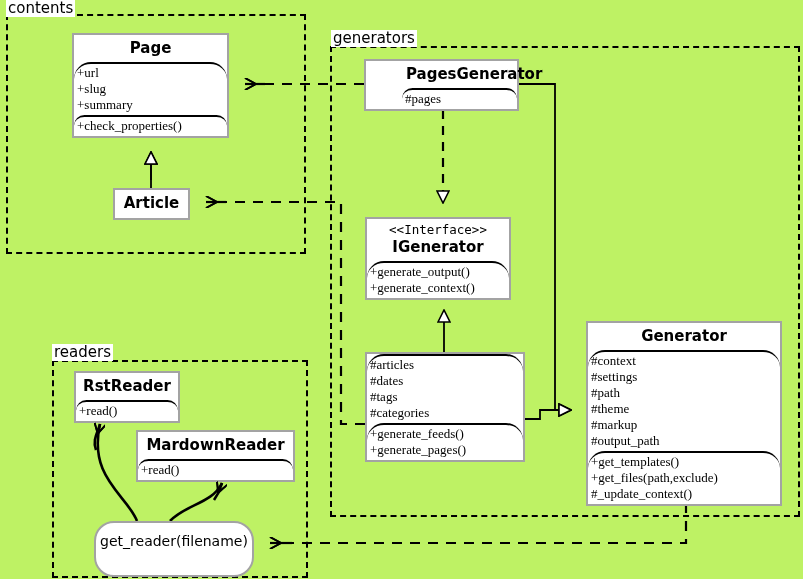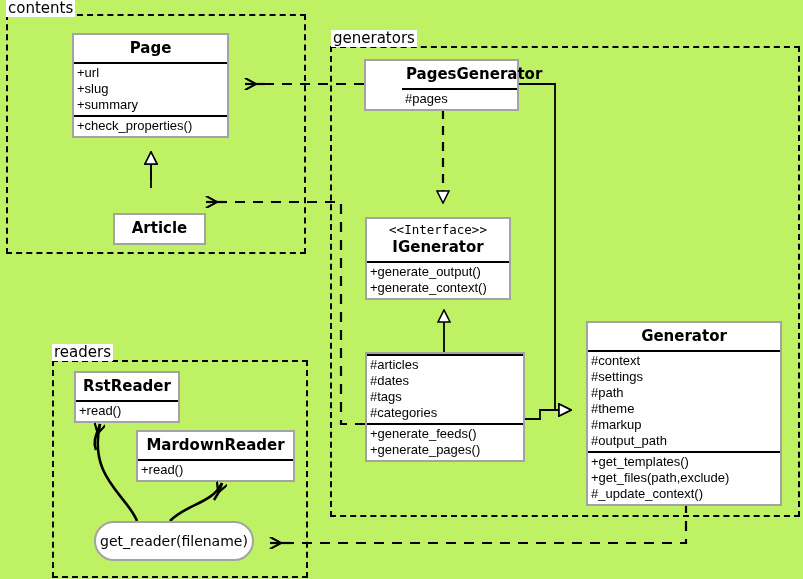--- a/index.html
+++ b/index.html
@@ -55,25 +55,26 @@
     display: block;
     font-weight: normal;
     font-family: "DejaVu Sans Mono", monospace;
     font-size: 12.5px;
     line-height: 16px;
   }
   .cls-compartment {
     box-sizing: border-box;
     border-top: 2px solid #000;
     padding: 1px 2px 2px 3px;
-    font-family: Liberation Sans, sans-serif;
+    font-family: Liberation Serif, serif;
     font-size: 13px;
     line-height: 16px;
     color: #000;
     white-space: nowrap;
+    border-radius: 17px;
   }
   .cls-compartment div {
     white-space: nowrap;
   }
   .cls-plain {
     box-sizing: border-box;
     text-align: center;
     font-family: "DejaVu Sans", sans-serif;
     font-size: 14px;
     color: #000;
@@ -166,21 +167,21 @@
     <div class="cls-compartment">
       <div>+url</div>
       <div>+slug</div>
       <div>+summary</div>
     </div>
     <div class="cls-compartment">
       <div>+check_properties()</div>
     </div>
   </div>
 
-  <div class="cls" style="left:113px; top:188px; width:93px;margin-top:25px;">
+  <div class="cls" style="left:113px; top:188px; width:77px;">
     <div class="cls-title" style="padding:4px 4px 5px 4px;">Article</div>
   </div>
 
   <div class="cls" style="left:364px; top:59px; width:155px;padding-left:36px;">
     <div class="cls-title">PagesGenerator</div>
     <div class="cls-compartment">
       <div>#pages</div>
     </div>
   </div>
 
@@ -232,21 +233,21 @@
     </div>
   </div>
 
   <div class="cls" style="left:136px; top:430px; width:159px;">
     <div class="cls-title">MardownReader</div>
     <div class="cls-compartment">
       <div>+read()</div>
     </div>
   </div>
 
-  <div class="cls" style="left:94px; top:521px; width:160px; height:40px;border-radius:20px;">
+  <div class="cls" style="left:94px; top:521px; width:160px; height:56px;border-radius:20px;">
     <div class="cls-plain">get_reader(filename)</div>
   </div>
 
   <svg class="edges edges-top" viewBox="0 0 803 579">
     <g>
       <line x1="151" y1="180" x2="151" y2="152" stroke="#000" stroke-width="1.8" marker-end="url(#hollow-tri)"></line>
     </g>
     <g>
       <line x1="265" y1="84" x2="245" y2="84" stroke="#000" stroke-width="2.2" marker-end="url(#open-arrow)"></line>
     </g>

